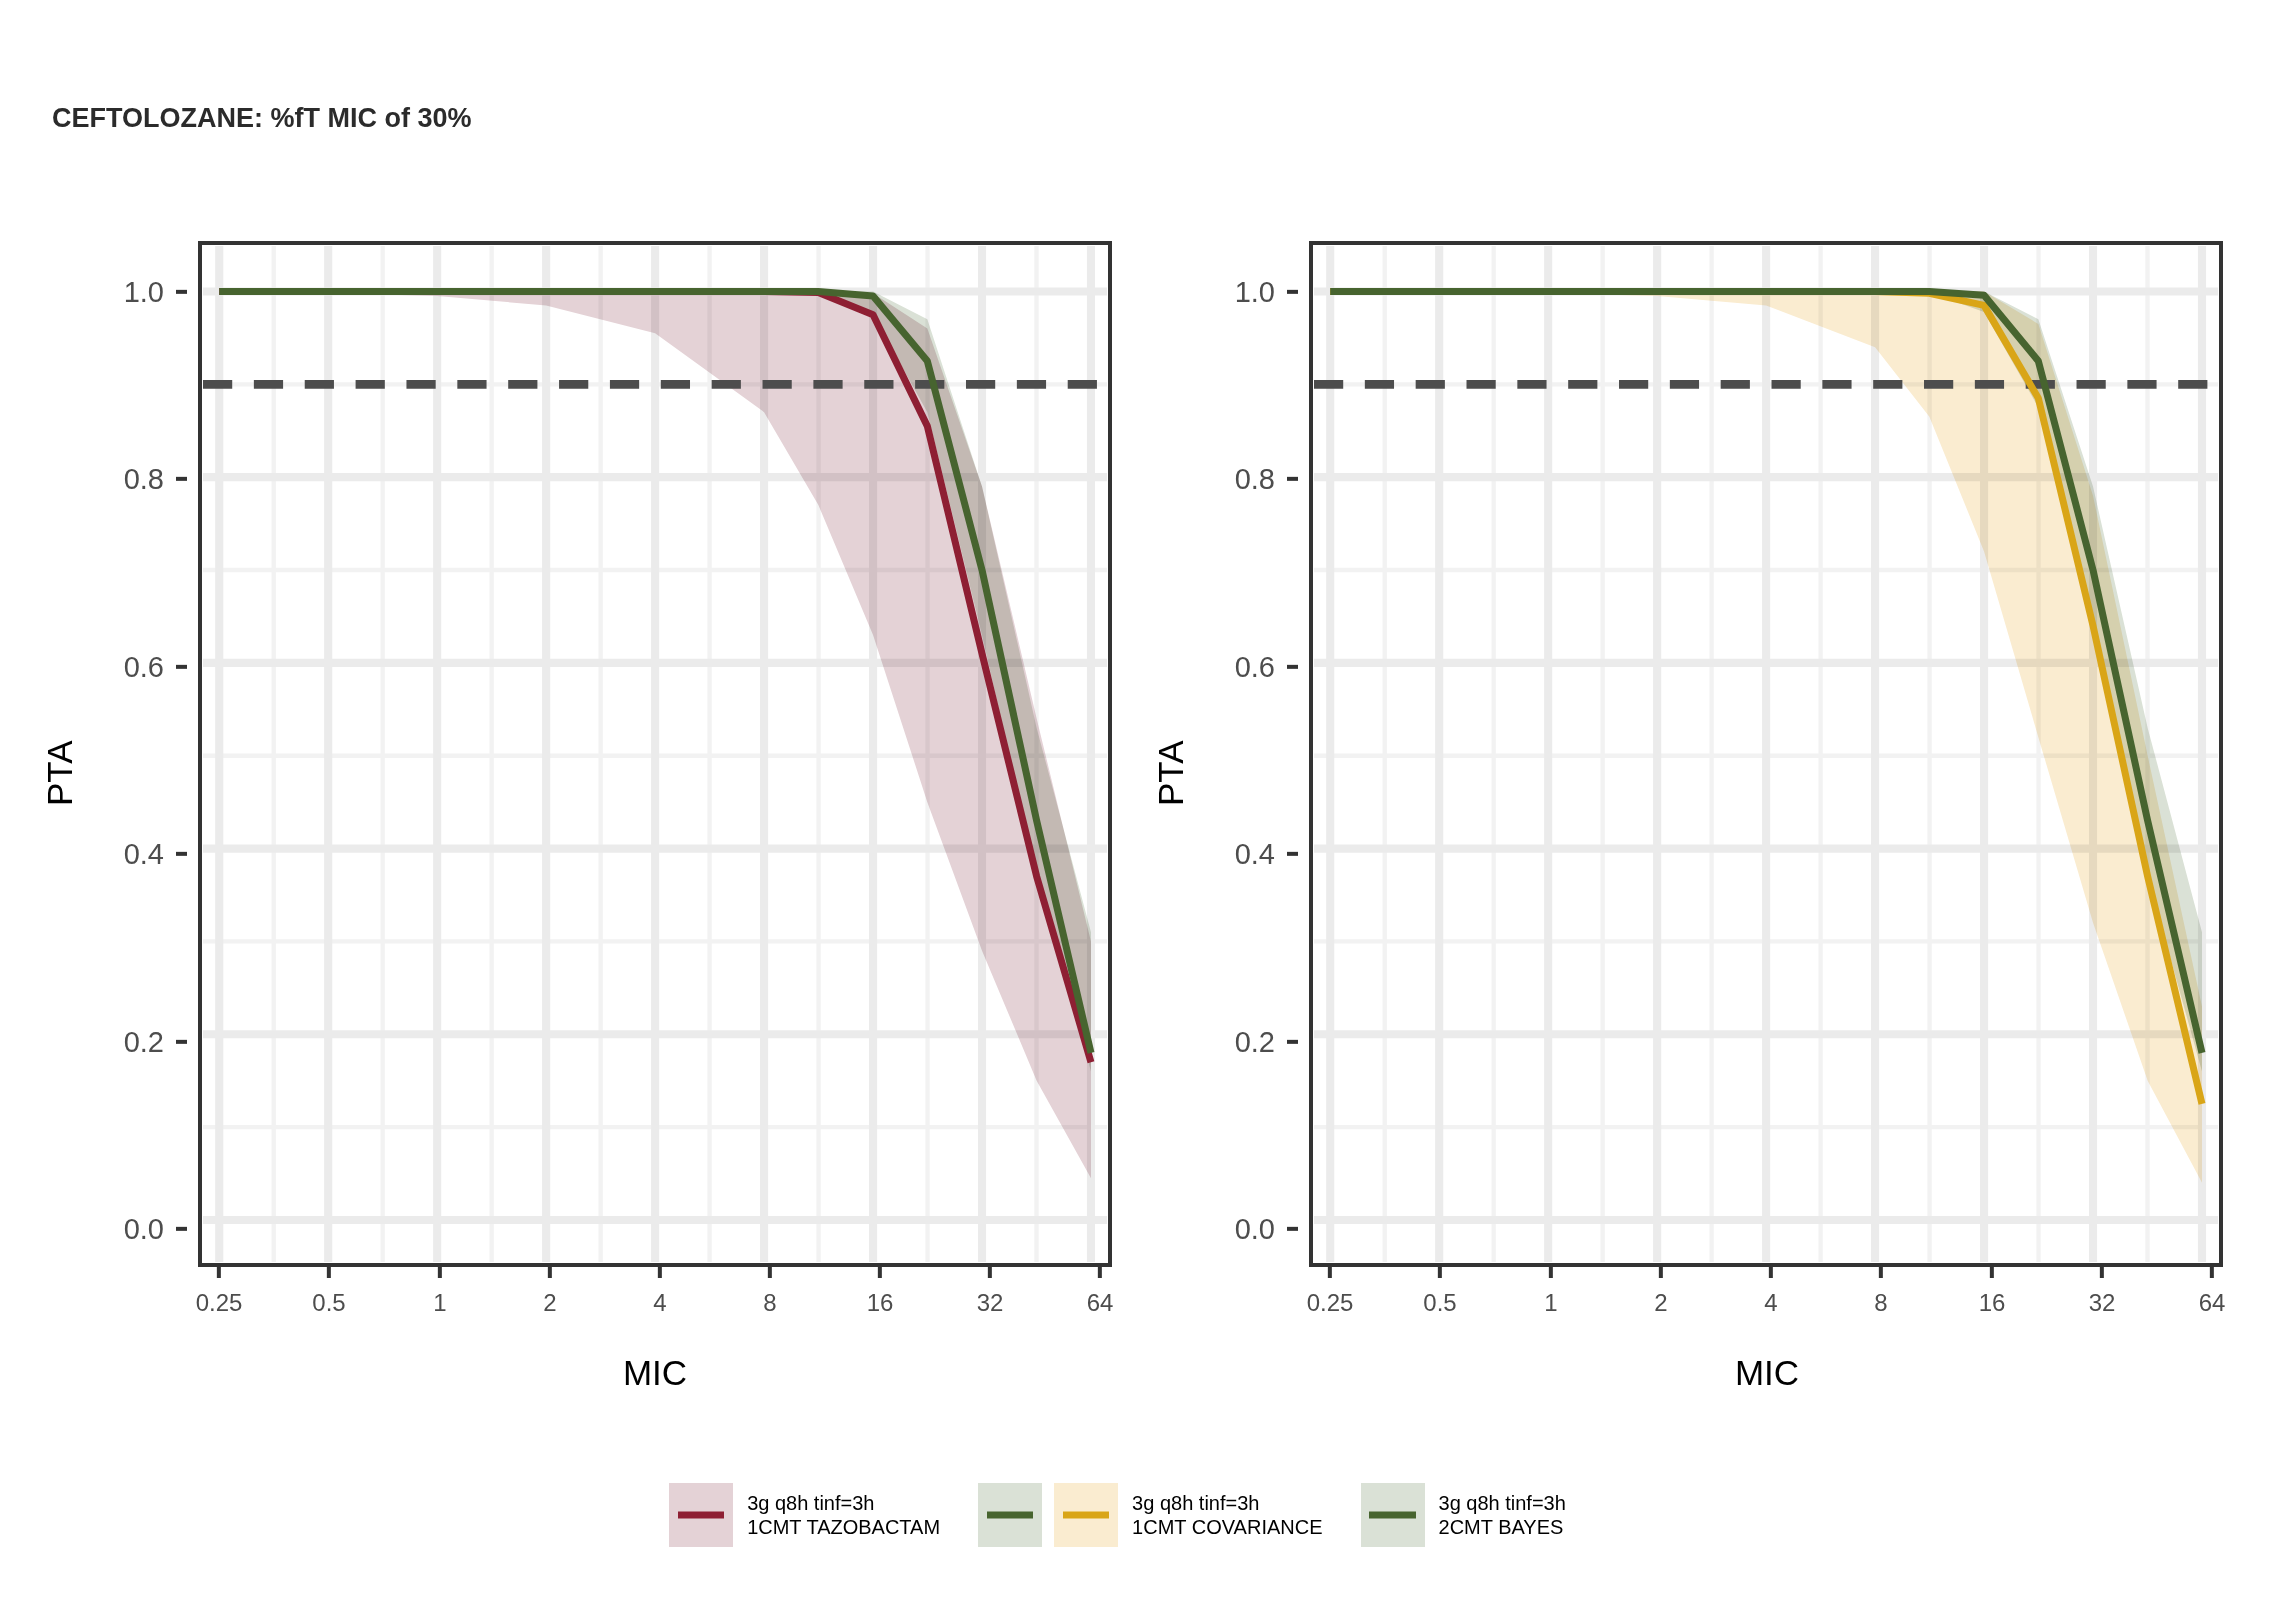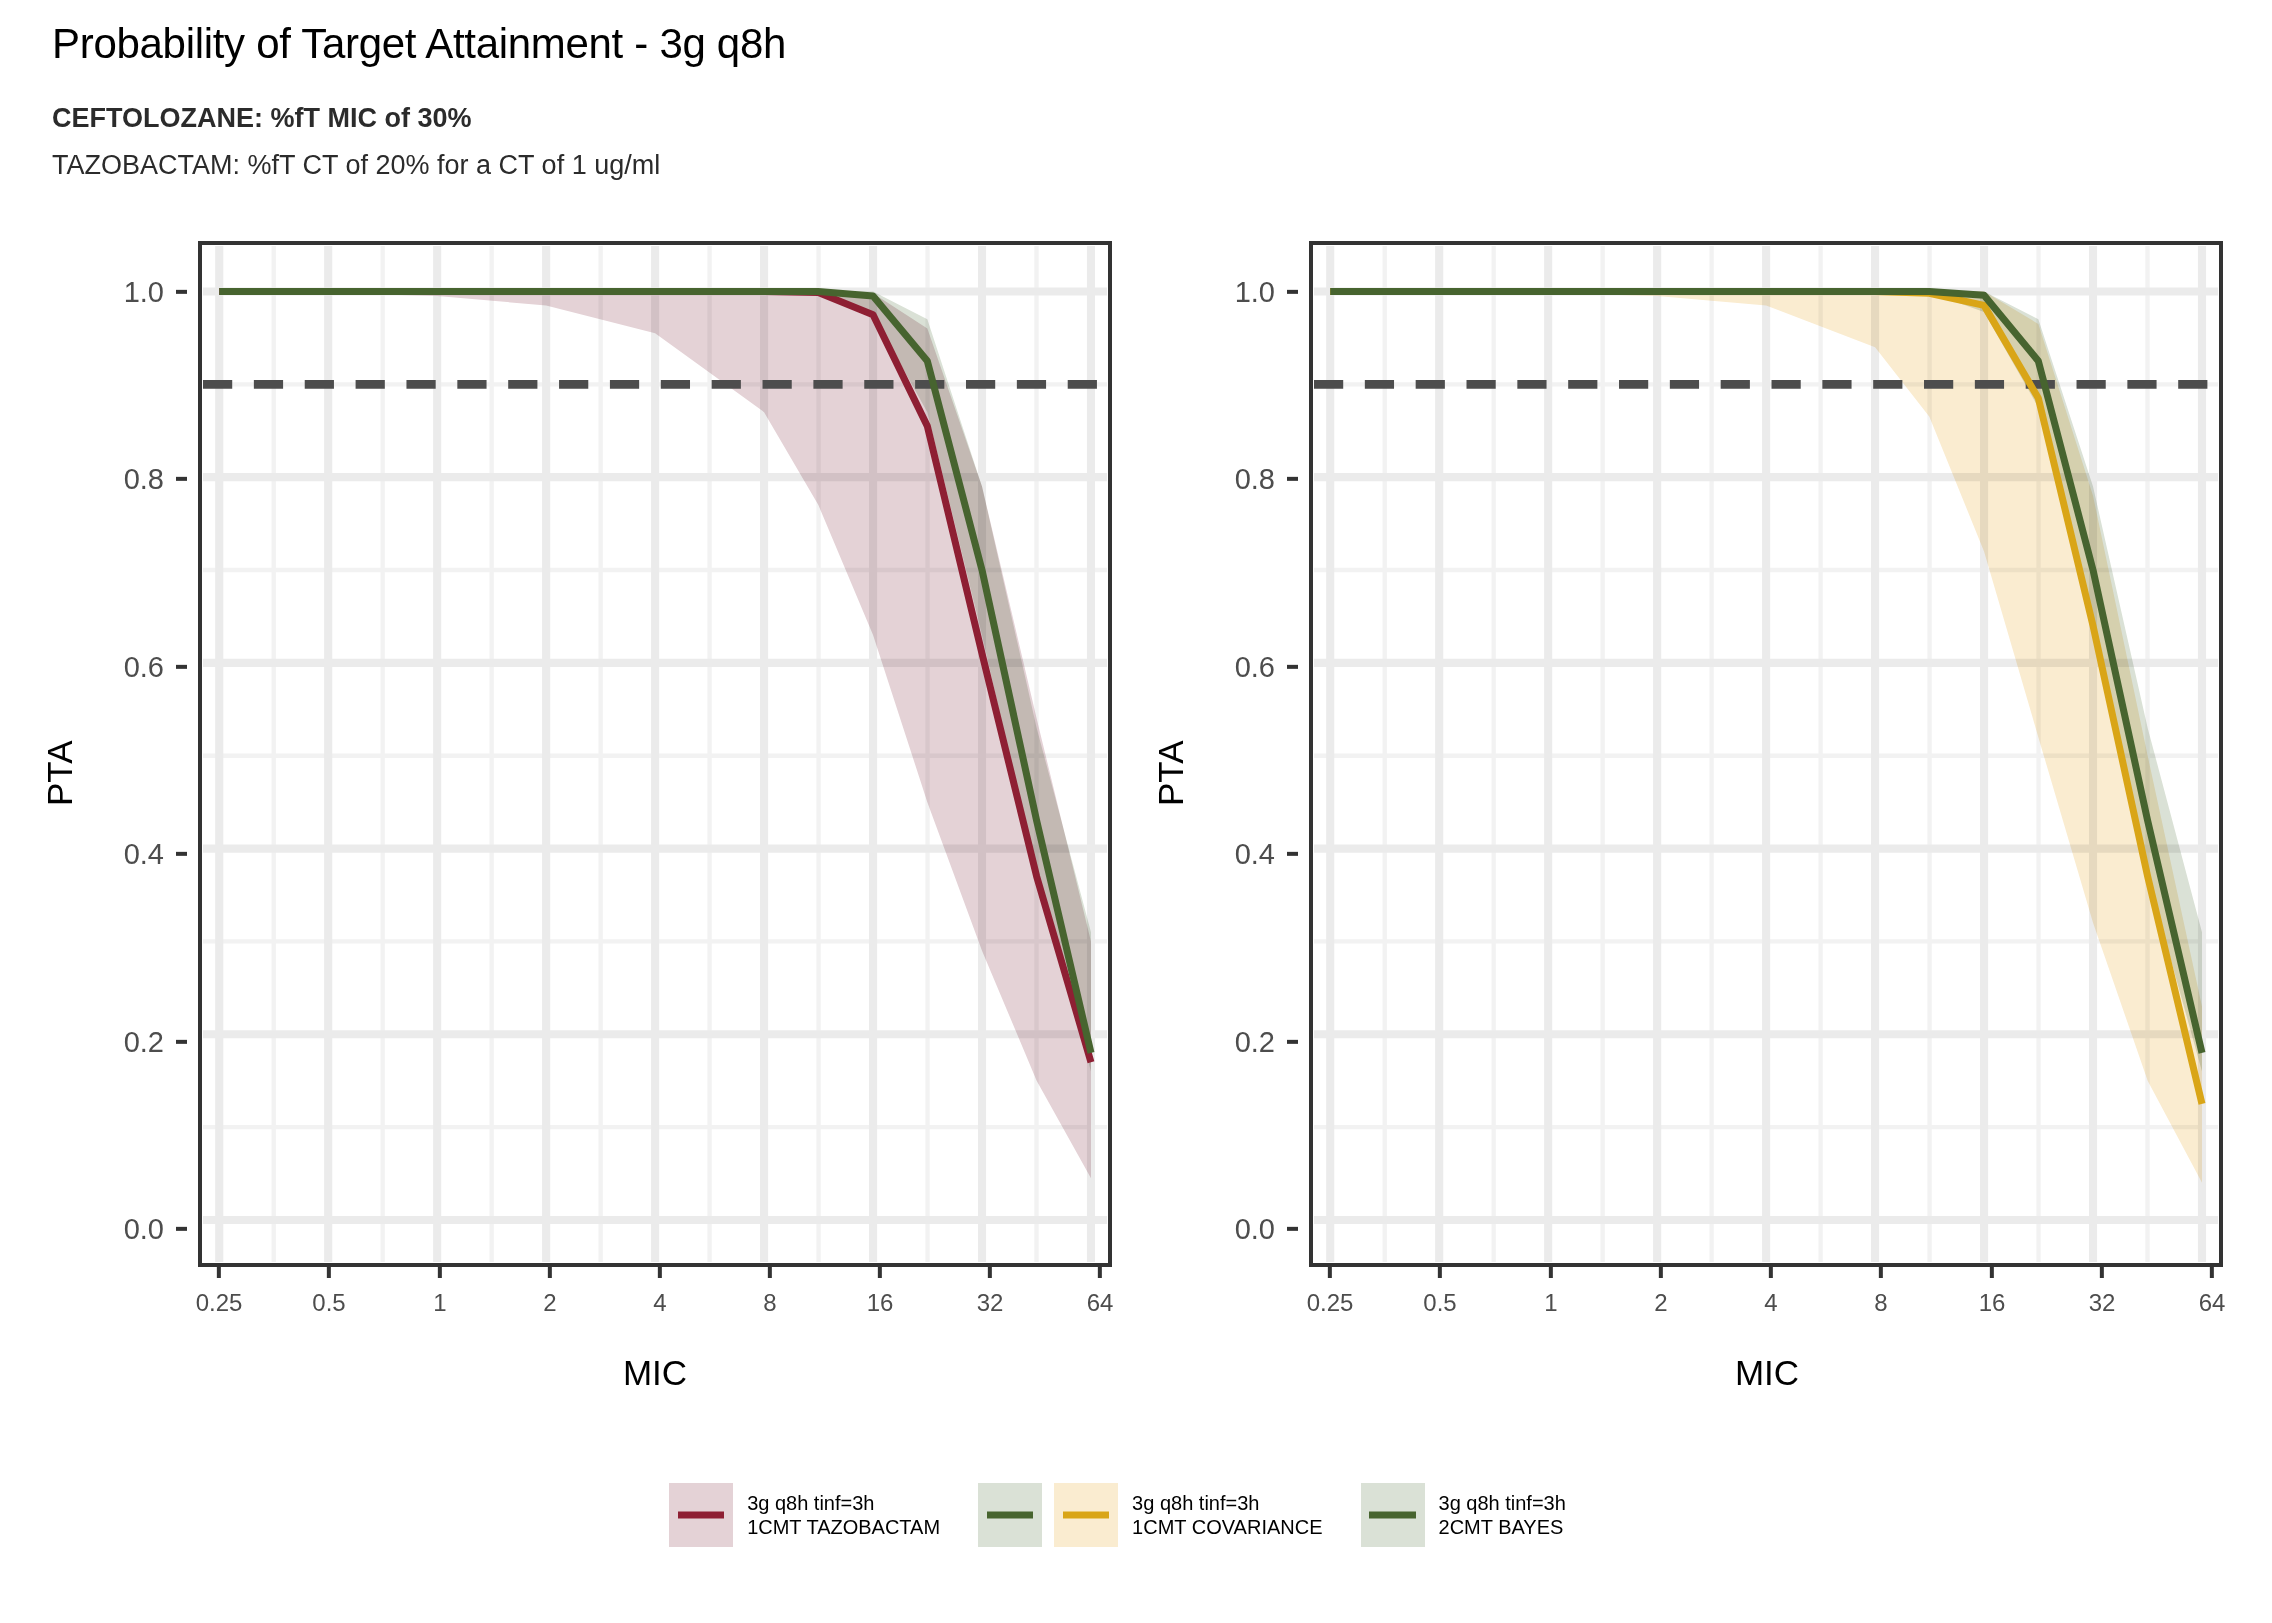--- a/index.html
+++ b/index.html
@@ -86,23 +86,21 @@
   .legend-text{
     margin-left:14px;margin-right:38px;
     font-size:20px;line-height:1.22;color:#000;white-space:nowrap;
   }
 </style>
 </head>
 <body>
 
 <div id="root">
 
-  <div class="title">Probability of Target Attainment - 3g q8h</div>
   <div class="subtitle sub1">CEFTOLOZANE: %fT MIC of 30%</div>
-  <div class="subtitle sub2">TAZOBACTAM: %fT CT of 20% for a CT of 1 ug/ml</div>
 
   <div class="panel" id="panel-left">
     <div class="panel-bg"></div>
     <div class="plotarea">
       <svg class="plotsvg" id="svg-left" viewBox="0 0 1671 1878" preserveAspectRatio="none">
           <line x1="130.6875" x2="130.6875" y1="0" y2="1878" stroke="#f2f2f2" stroke-width="8"></line>
           <line x1="332.0625" x2="332.0625" y1="0" y2="1878" stroke="#f2f2f2" stroke-width="8"></line>
           <line x1="533.4375" x2="533.4375" y1="0" y2="1878" stroke="#f2f2f2" stroke-width="8"></line>
           <line x1="734.8125" x2="734.8125" y1="0" y2="1878" stroke="#f2f2f2" stroke-width="8"></line>
           <line x1="936.1875" x2="936.1875" y1="0" y2="1878" stroke="#f2f2f2" stroke-width="8"></line>

